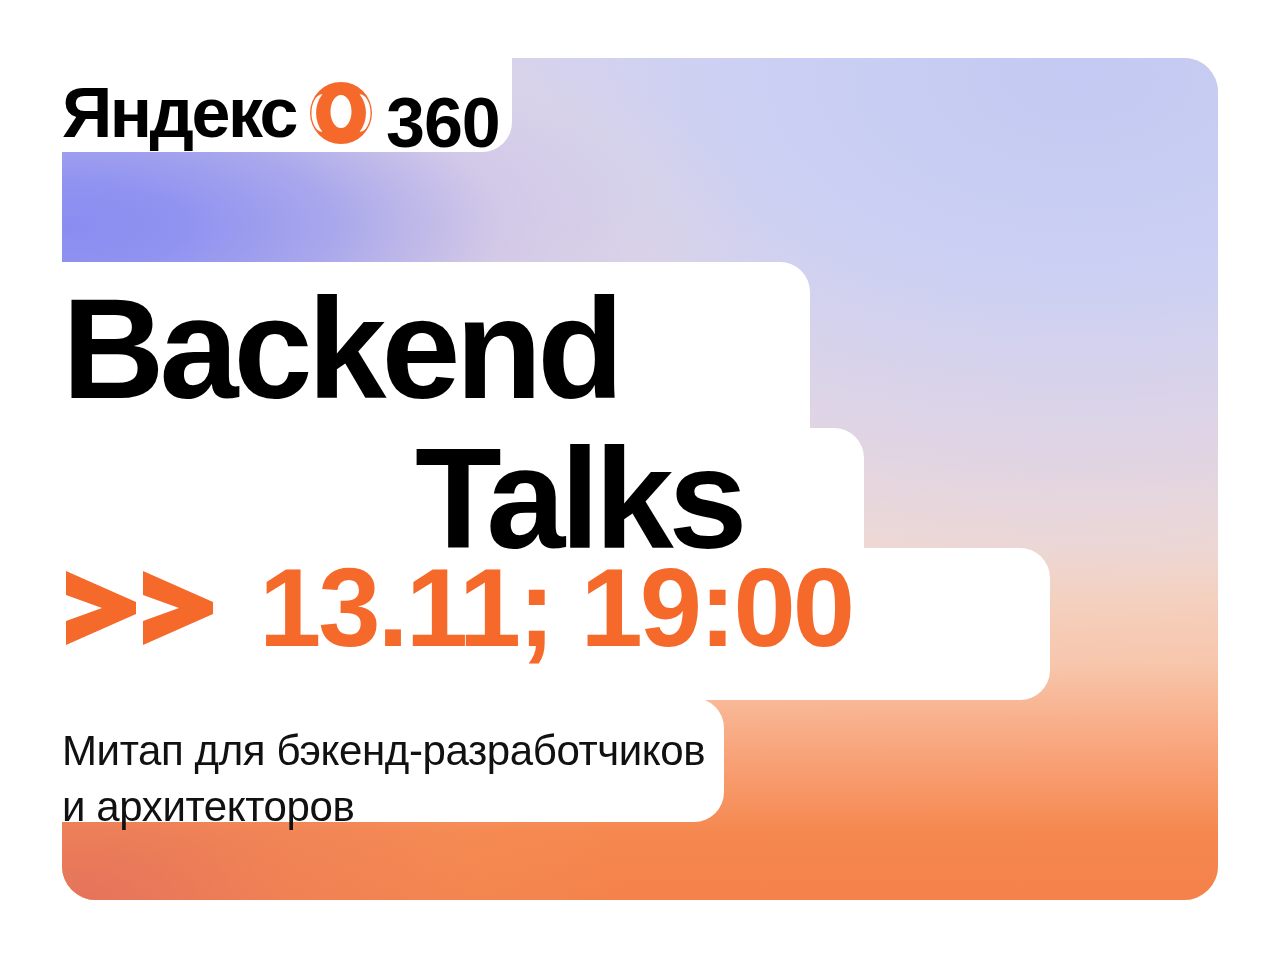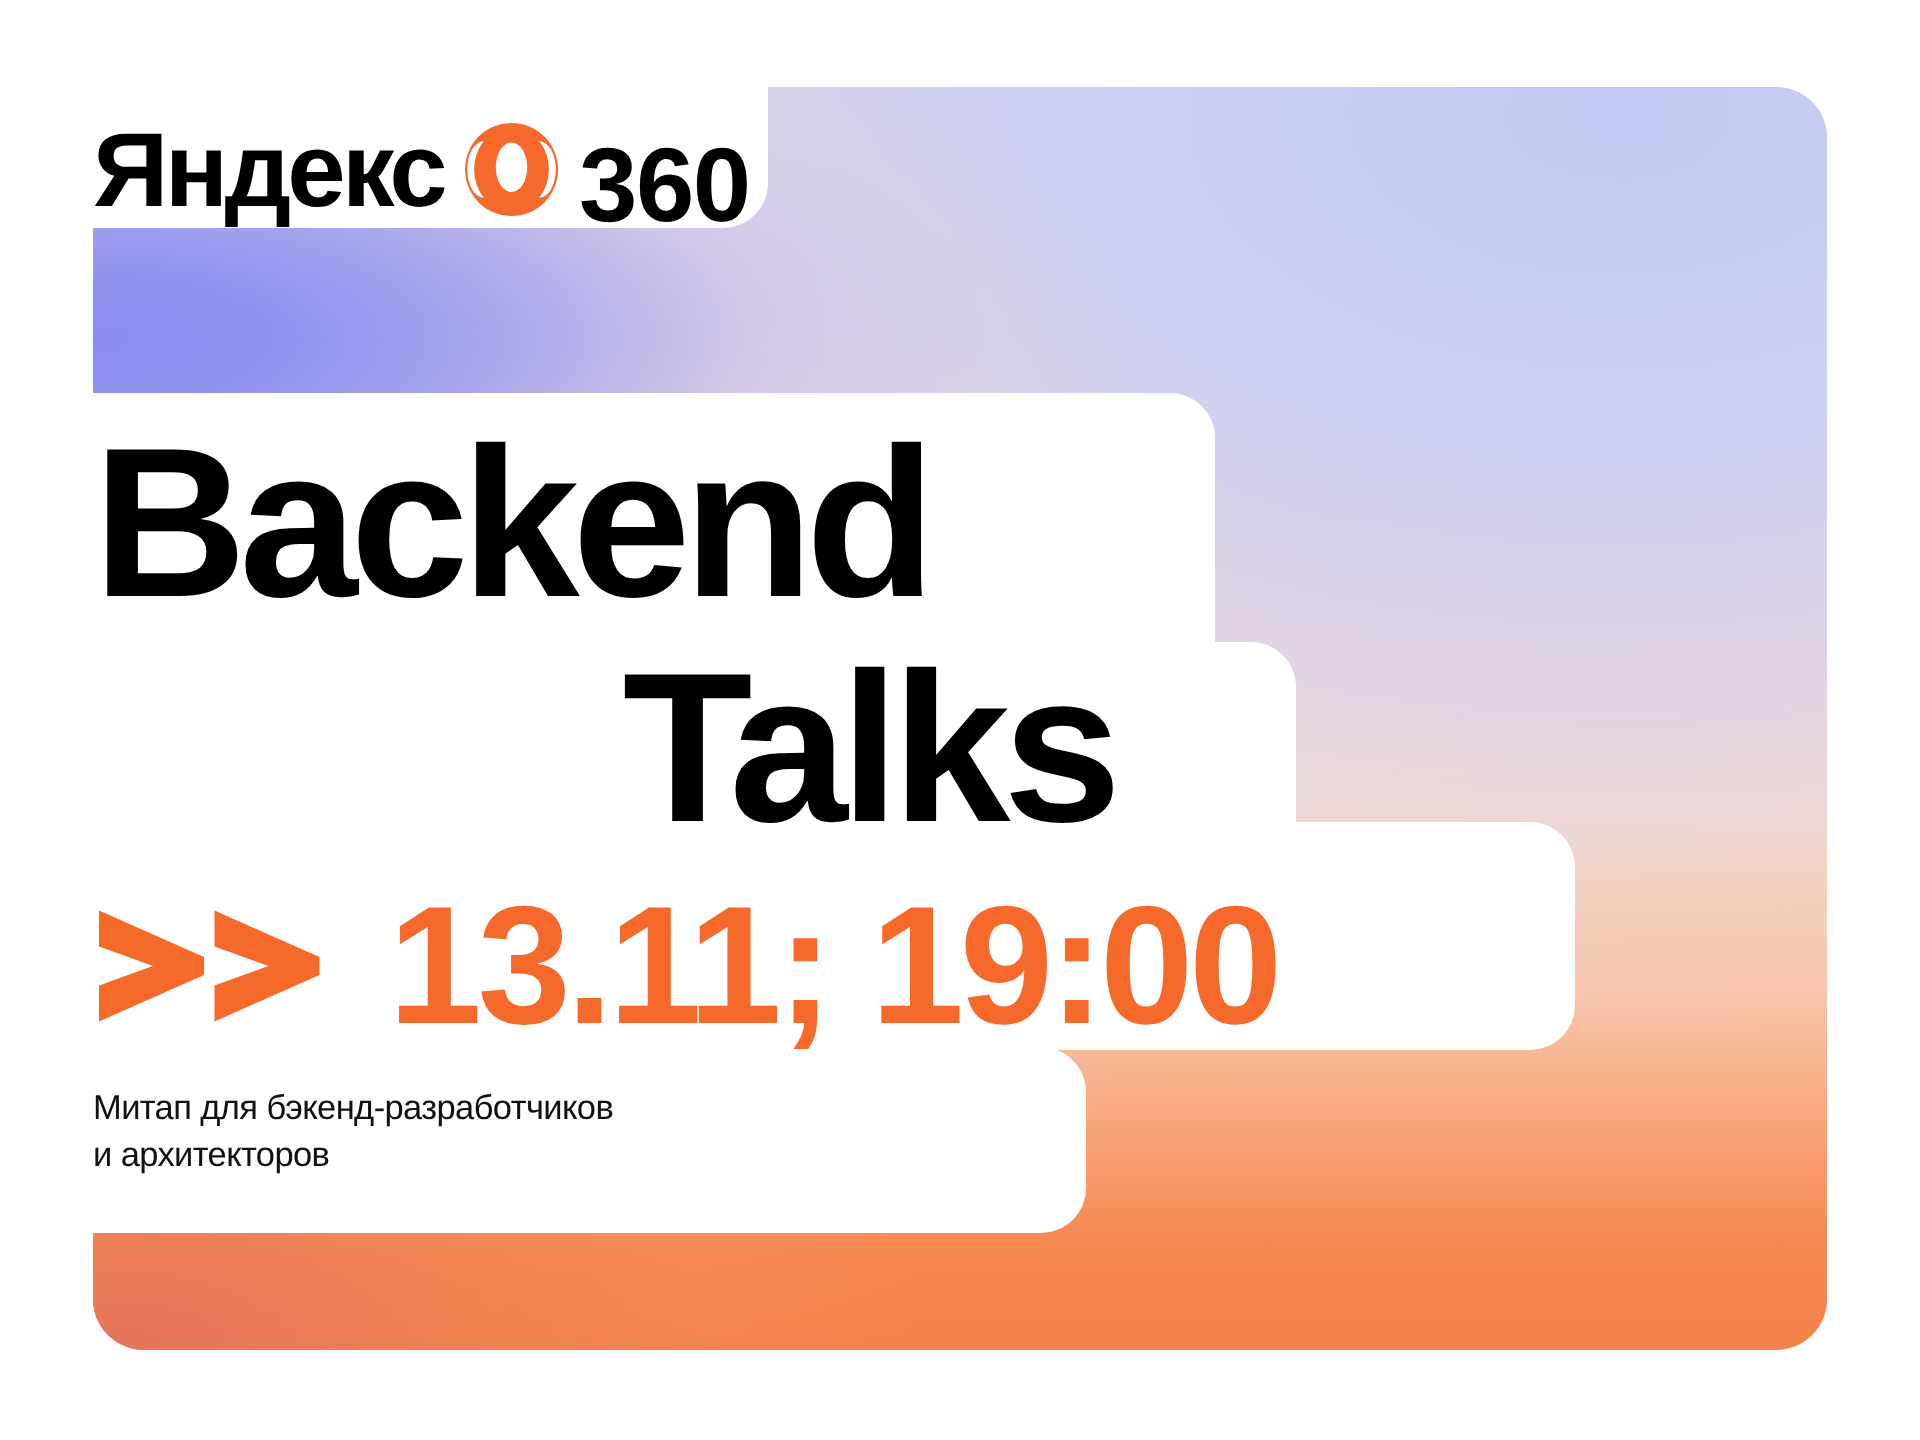--- a/index.html
+++ b/index.html
@@ -115,21 +115,20 @@
   .headline-2 { left: 415px; top: 428px; }
 
   
   .date-row {
     position: absolute;
     left: 62px;
     top: 552px;
     display: flex;
     align-items: center;
     white-space: nowrap;
-    margin-top: 36px;
   }
   .chevrons {
     display: block;
     width: 155px;
     height: 86px;
     flex: 0 0 155px;
   }
   .date-text {
     font-size: 112px;
     font-weight: 700;
@@ -137,21 +136,21 @@
     letter-spacing: -3px;
     color: #f5692a;
     margin-left: 42px;
   }
 
   
   .subtitle {
     position: absolute;
     left: 62px;
     top: 723px;
-    font-size: 23px;
+    font-size: 42px;
     font-weight: 400;
     line-height: 1.34;
     letter-spacing: -0.4px;
     color: #111111;
     white-space: pre-line;
   }
 </style>
 </head>
 <body>
 

